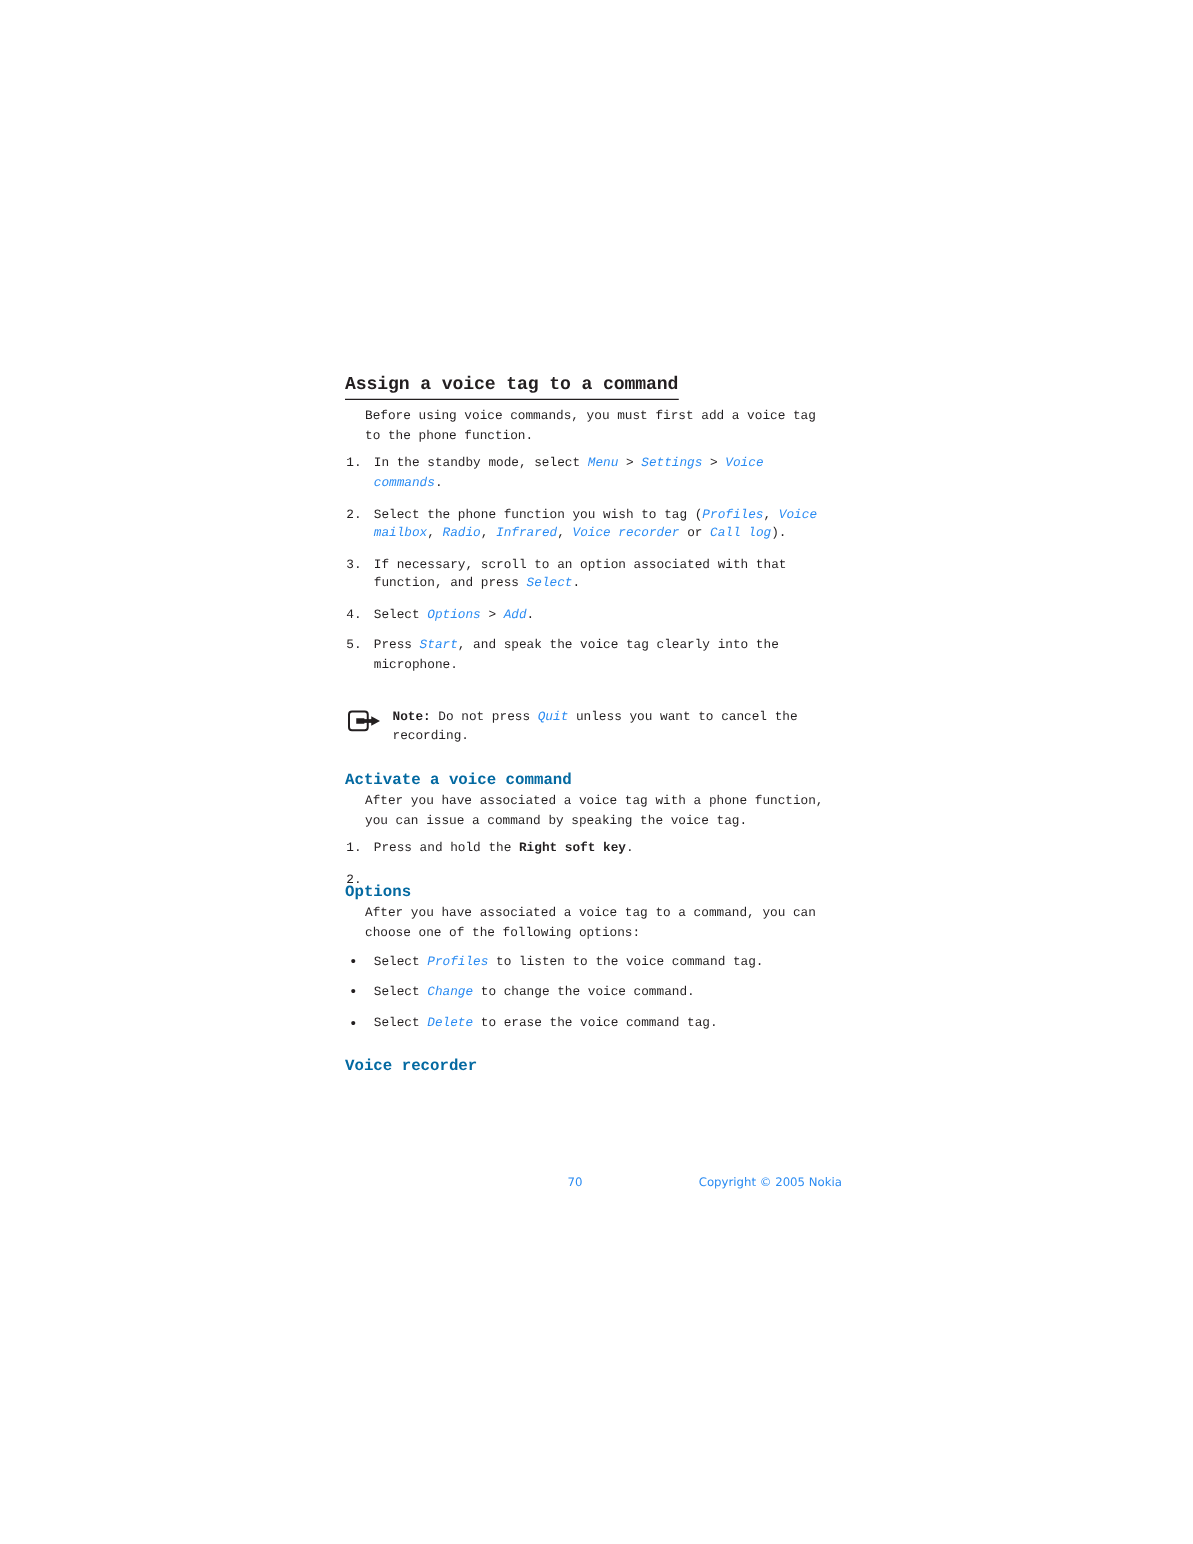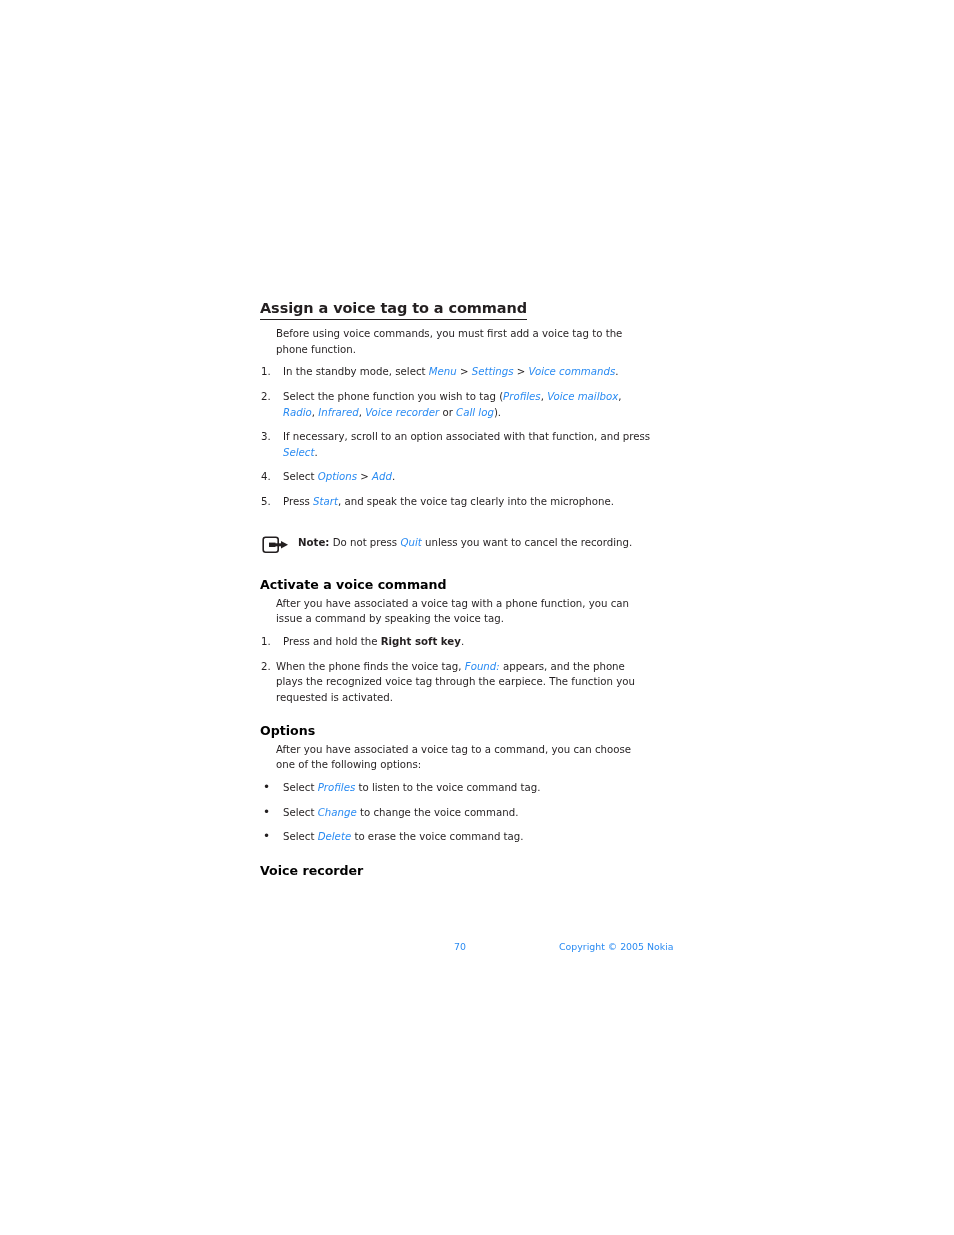--- a/index.html
+++ b/index.html
@@ -10,41 +10,42 @@
   body {
     width: 954px;
     height: 1235px;
     font-family: "DejaVu Sans", "Liberation Sans", sans-serif;
     color: #231f20;
     position: relative;
     overflow: hidden;
   }
   .page {
     position: absolute;
-    left: 260px;
+    left: 276px;
     top: 298px;
     width: 392px;
+    font-family: Liberation Mono, monospace;
   }
 
   
   .h-main {
     font-size: 14.5px;
     font-weight: bold;
     letter-spacing: -0.1px;
     color: #231f20;
     margin: 0 0 6px 0;
     padding-bottom: 2px;
     border-bottom: 1.3px solid #231f20;
     display: inline-block;
     line-height: 1.25;
   }
   .h-sub {
     font-size: 12.6px;
     font-weight: bold;
-    color: #000000;
+    color: #0369a1;
     margin: 18px 0 2px 0;
     line-height: 1.3;
   }
 
   
   p.body {
     font-size: 10.2px;
     line-height: 15.6px;
     margin: 0 0 4px 16px;
     color: #231f20;
@@ -163,21 +164,20 @@
     <span class="note-text"><span class="bold">Note:</span><span> Do not press </span><span class="ui">Quit</span><span> unless you want to cancel the recording.</span></span>
   </div>
 
 
   <h2 class="h-sub">Activate a voice command</h2>
   <p class="body">After you have associated a voice tag with a phone function, you can issue a command by speaking the voice tag.</p>
   <ol class="steps">
       <li><span class="marker">1.</span><span><span>Press and hold the </span><span class="bold">Right soft key</span><span>.</span></span></li>
       <li><span class="marker">2.</span></li>
     </ol>
-  <p class="body spaced-top"><span>When the phone finds the voice tag, </span><span class="ui">Found:</span><span> appears, and the phone plays the recognized voice tag through the earpiece. The function you requested is activated.</span></p>
 
   <h2 class="h-sub">Options</h2>
   <p class="body">After you have associated a voice tag to a command, you can choose one of the following options:</p>
   <ul class="bullets">
       <li><span class="marker">•</span><span><span>Select </span><span class="ui">Profiles</span><span> to listen to the voice command tag.</span></span></li>
       <li><span class="marker">•</span><span><span>Select </span><span class="ui">Change</span><span> to change the voice command.</span></span></li>
       <li><span class="marker">•</span><span><span>Select </span><span class="ui">Delete</span><span> to erase the voice command tag.</span></span></li>
     </ul>
 
   <h2 class="h-sub">Voice recorder</h2>

